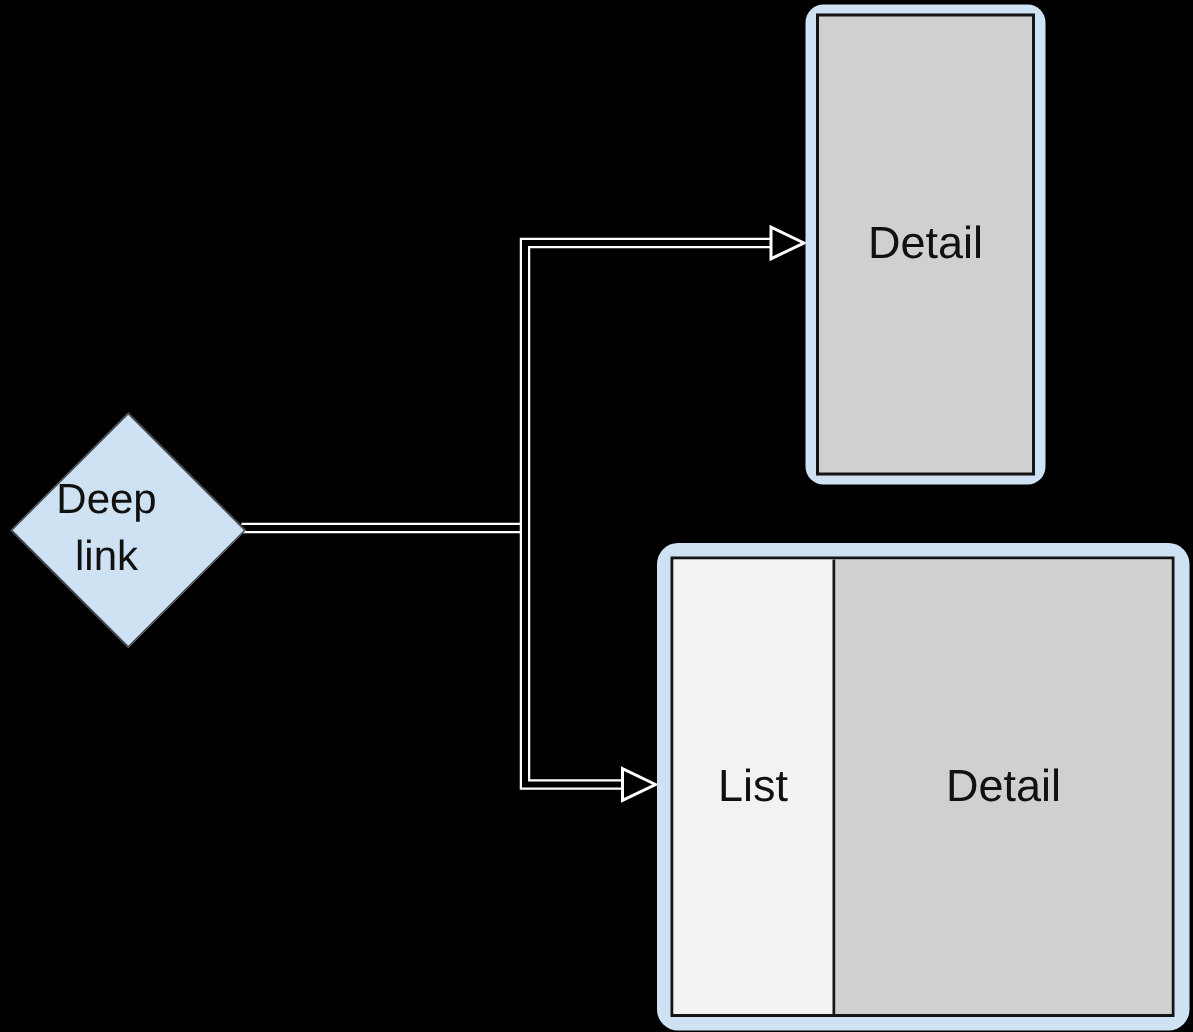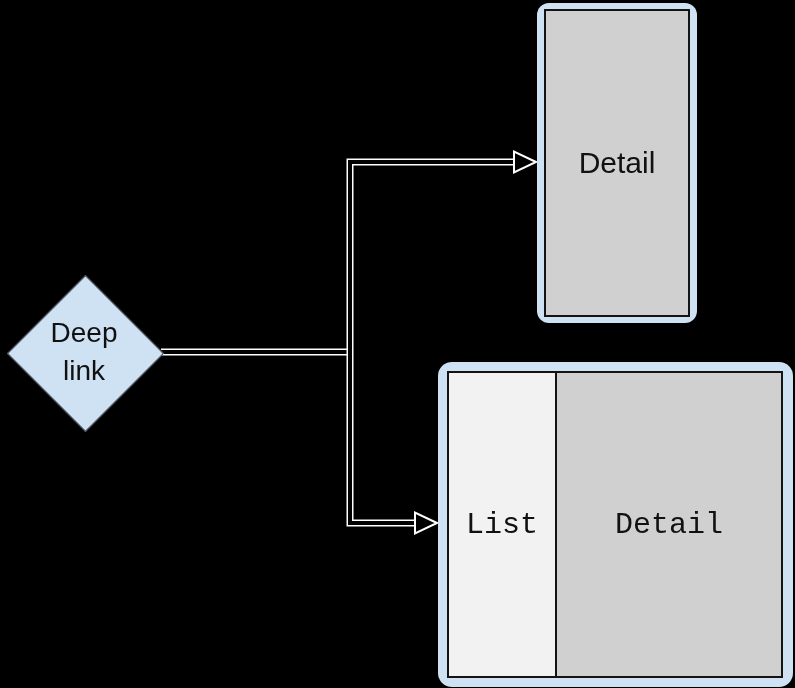--- a/index.html
+++ b/index.html
@@ -30,21 +30,21 @@
     left: 30px;
     top: 298px;
     width: 109px;
     height: 109px;
     background: #cfe2f3;
     border: 1.5px solid #40464d;
     transform: rotate(45deg);
   }
   .diamond-label {
     position: absolute;
-    left: 39px;
+    left: 26px;
     top: 275px;
     width: 90px;
     height: 154px;
     display: flex;
     align-items: center;
     justify-content: center;
     text-align: center;
     font-size: 28px;
     line-height: 38px;
     color: #111111;
@@ -77,21 +77,20 @@
 
   
   .split {
     position: absolute;
     left: 438px;
     top: 362px;
     width: 355px;
     height: 325px;
     background: #cfe2f3;
     border-radius: 14px;
-    font-family: Liberation Mono, monospace;
   }
   .split-inner {
     position: absolute;
     left: 9px;
     top: 9px;
     right: 10px;
     bottom: 9px;
     border: 2px solid #141414;
     display: flex;
   }

